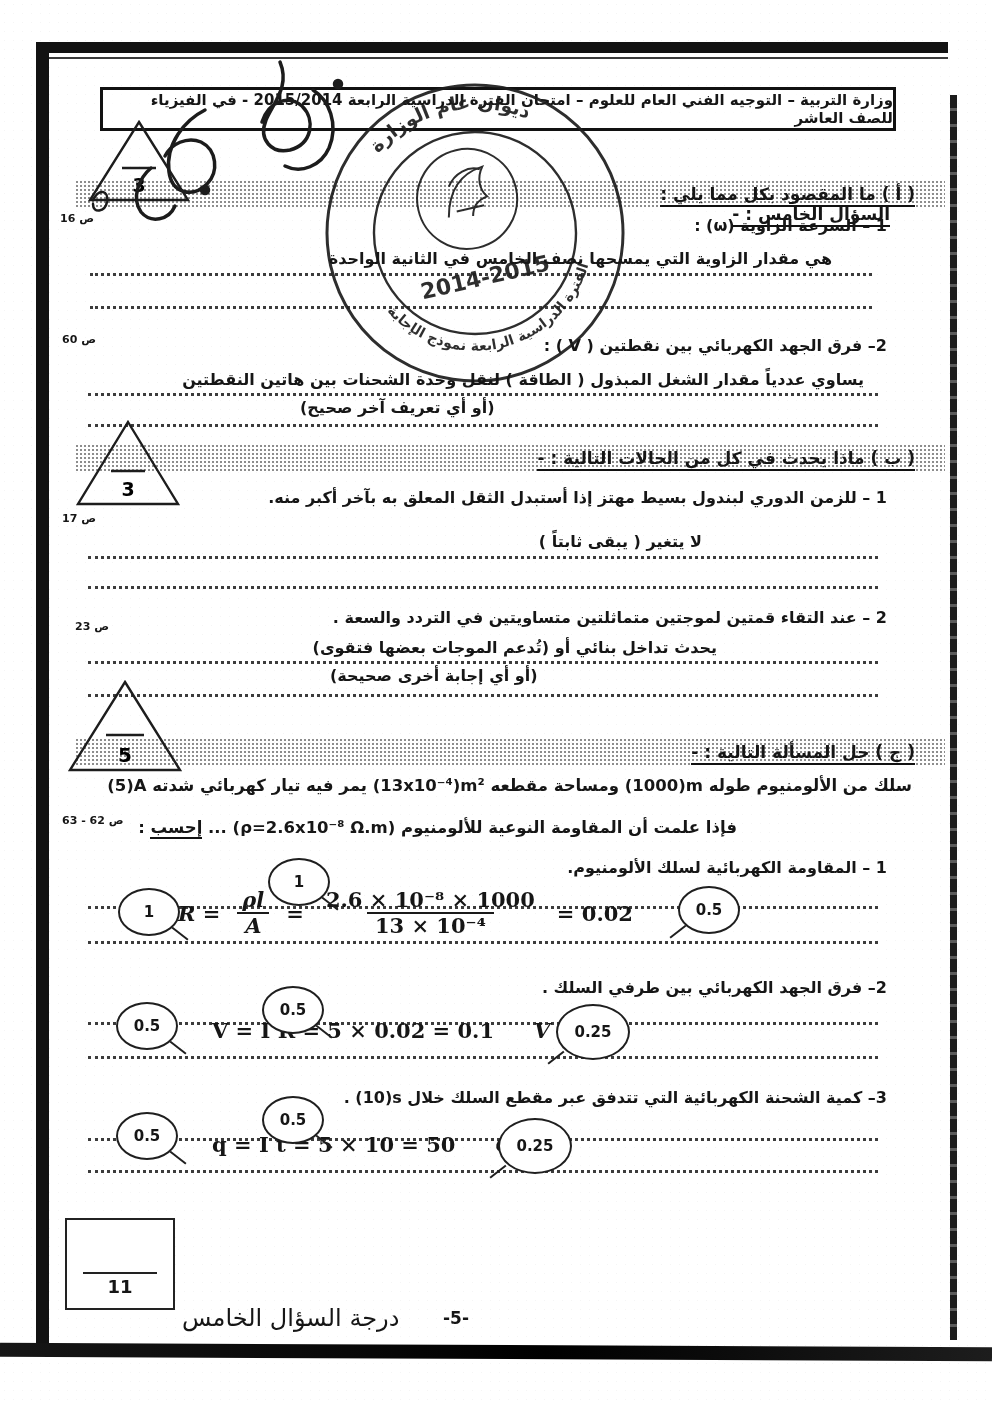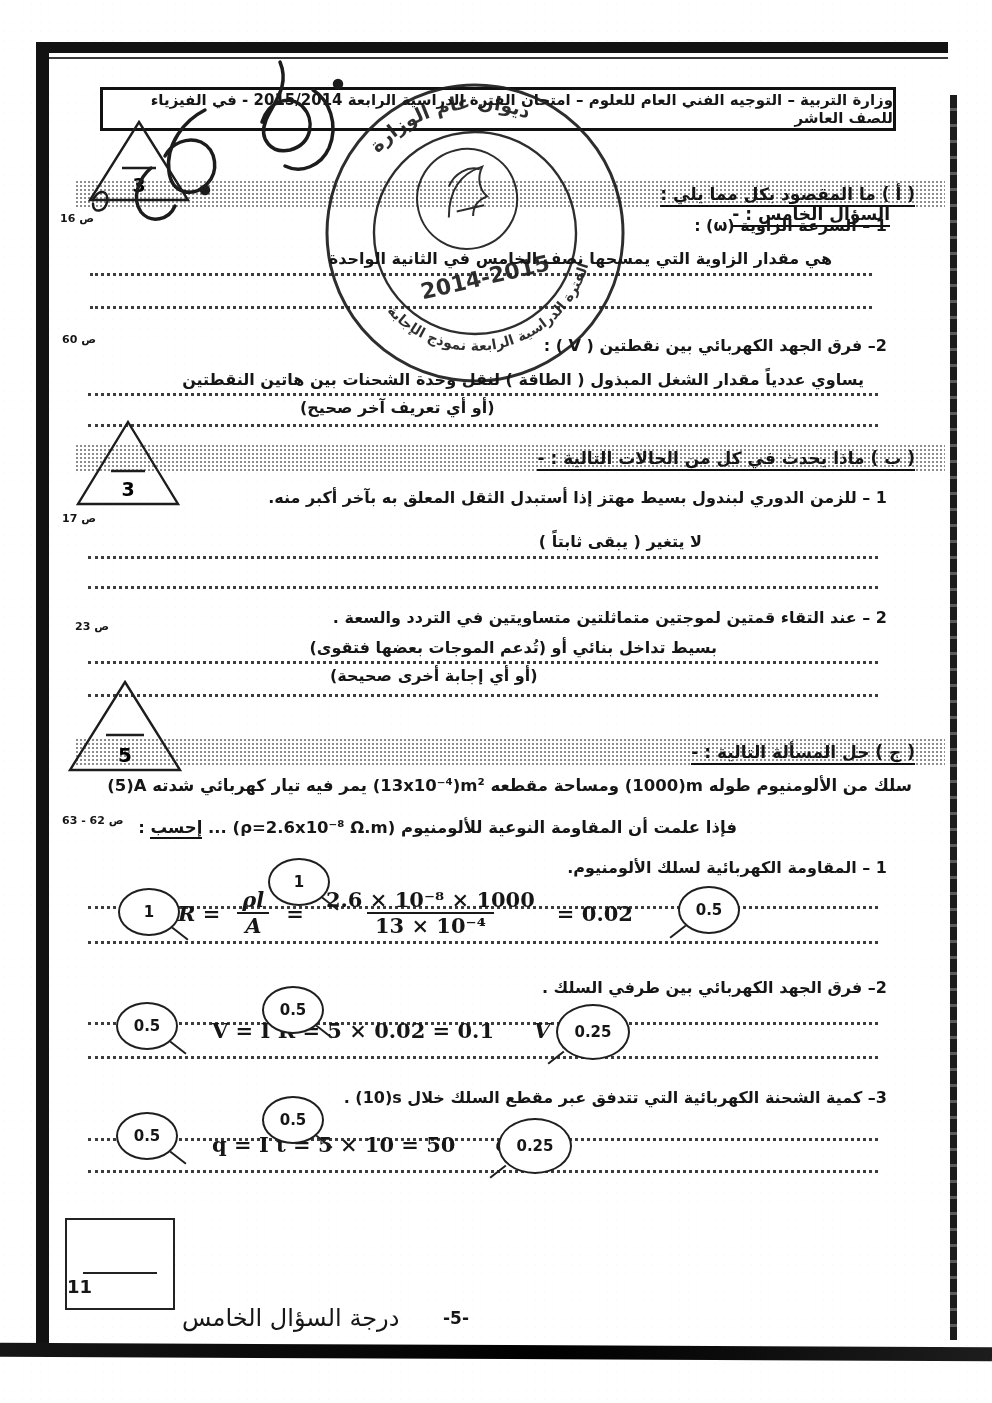--- a/index.html
+++ b/index.html
@@ -54,21 +54,21 @@
     font-weight:700;font-size:15px;z-index:3;font-family:"DejaVu Sans",sans-serif;}
   .bub-s{width:58px;height:44px;}
   .bub-b{width:70px;height:52px;}
   .bubble::after{content:"";position:absolute;width:20px;height:13px;
     border-bottom:2.4px solid #1f1f1f;}
   .tail-r::after{right:-16px;bottom:-2px;transform:rotate(38deg);}
   .tail-l::after{left:-16px;bottom:-2px;transform:rotate(-38deg);}
   
   .total-box{left:65px;top:1218px;width:106px;height:88px;border:2.6px solid #222;background:#fff;}
   .total-line{position:absolute;left:15%;top:52px;width:70%;border-top:2.2px solid #222;}
-  .total-val{position:absolute;left:0;top:56px;width:100%;
+  .total-val{position:absolute;left:0;top:56px;width:100%;text-align:center;
     font-weight:700;font-size:18px;}
   .total-label{font-weight:400;font-size:24px;direction:rtl;margin-top:48px;}
   .page-num{font-size:17px;font-weight:600;font-family:"DejaVu Sans",sans-serif;}
   .scribble{z-index:4;}
 </style>
 </head>
 <body>
 
 <div class="page">
 
@@ -154,21 +154,21 @@
   </div>
 
   <div class="abs lbl" style="right:105px;top:488px;">1 – للزمن الدوري لبندول بسيط مهتز إذا أستبدل الثقل المعلق به بآخر أكبر منه.</div>
   <div class="abs margin-ref" style="left:62px;top:512px;">ص 17</div>
   <div class="abs ans" style="right:290px;top:532px;">لا يتغير ( يبقى ثابتاً )</div>
   <div class="abs dotline" style="left:88px;top:556px;width:790px;"></div>
   <div class="abs dotline" style="left:88px;top:586px;width:790px;"></div>
 
   <div class="abs lbl" style="right:105px;top:608px;">2 – عند التقاء قمتين لموجتين متماثلتين متساويتين في التردد والسعة .</div>
   <div class="abs margin-ref" style="left:75px;top:620px;">ص 23</div>
-  <div class="abs ans" style="right:275px;top:638px;">بسيط تداخل بنائي أو (تُدعم الموجات بعضها فتقوى)</div>
+  <div class="abs ans" style="right:275px;top:638px;">يحدث تداخل بنائي أو (تُدعم الموجات بعضها فتقوى)</div>
   <div class="abs dotline" style="left:88px;top:661px;width:790px;"></div>
   <div class="abs note" style="left:330px;top:666px;">(أو أي إجابة أخرى صحيحة)</div>
   <div class="abs dotline" style="left:88px;top:694px;width:790px;"></div>
 
   <svg class="abs tri" style="left:66px;top:678px;" width="118" height="96" viewBox="0 0 118 96">
     <path d="M59 4 L114 92 L4 92 Z" fill="none" stroke="#1d1d1d" stroke-width="2.4"></path>
     <line x1="40" y1="57" x2="78" y2="57" stroke="#1d1d1d" stroke-width="2.4"></line>
     <text x="59" y="84" text-anchor="middle" font-size="20">5</text>
   </svg>
 

